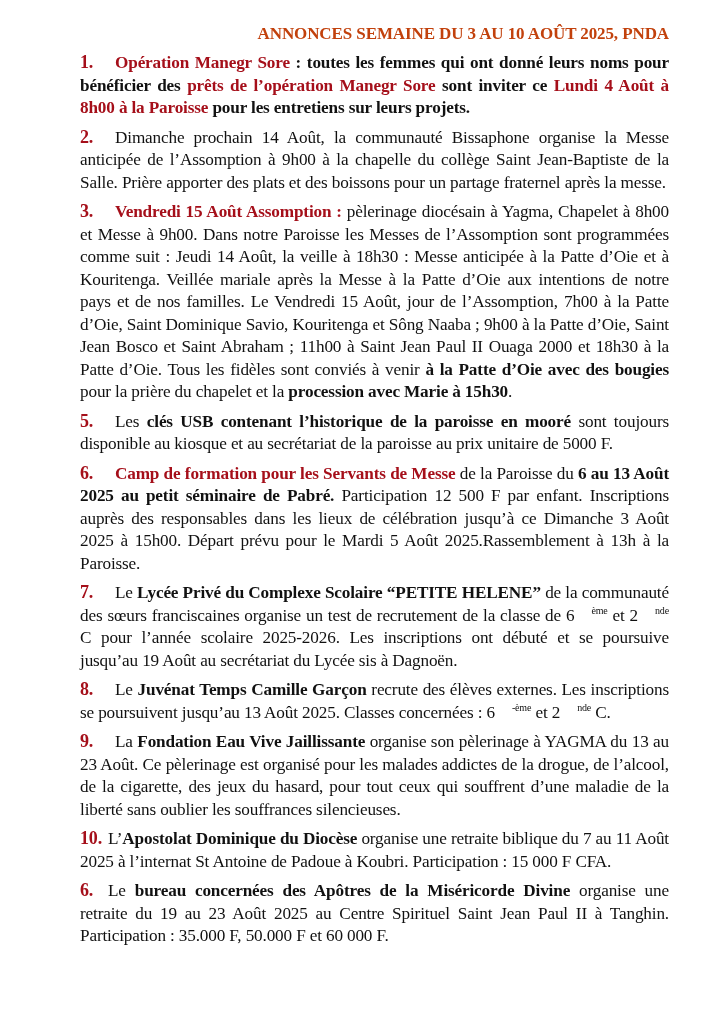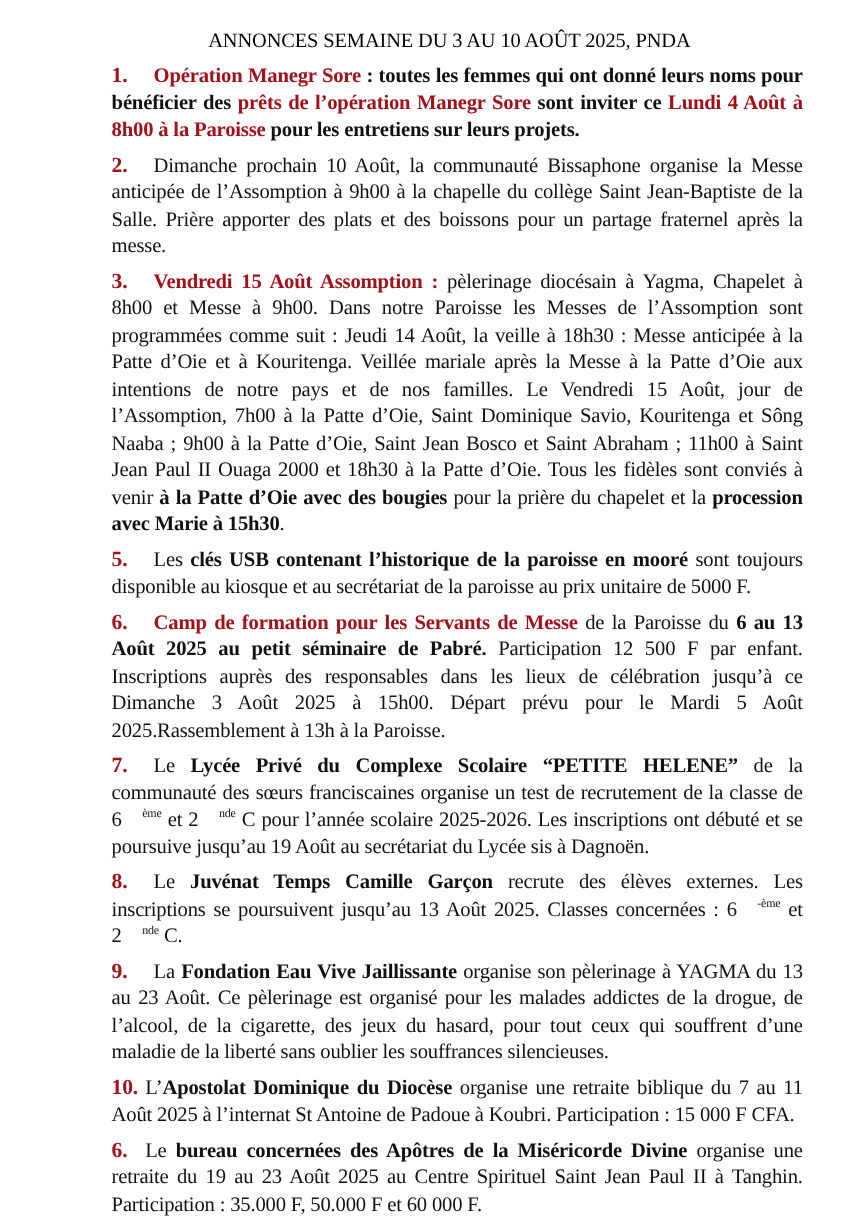--- a/index.html
+++ b/index.html
@@ -3,42 +3,42 @@
 <meta charset="utf-8">
 <style>
   html, body { margin: 0; padding: 0; background: #ffffff; }
   body {
     width: 720px; height: 1018px; overflow: hidden;
     font-family: "Liberation Serif", "DejaVu Serif", serif;
     color: #111111;
   }
   .page { position: relative; width: 720px; height: 1018px; box-sizing: border-box; padding: 24px 51px 0 80px; }
   .title {
-    text-align: center; font-weight: normal; color: #000000;
+    text-align: right; font-weight: bold; color: #c2410c;
     font-size: 17px; margin: 0 0 7px 0; padding-right: 0; letter-spacing: -0.1px;
   }
   .item {
     font-size: 17.2px; line-height: 22.5px; text-align: justify;
-    margin: 0 0 6px 13px; letter-spacing: -0.15px;
+    margin: 0 0 6px 0; letter-spacing: -0.15px;
   }
   .num { color: #a50f1a; font-weight: bold; font-size: 18px; display: inline-block; margin-left: 0; }
   .num.n1 { width: 35px; }
   .num.n10 { width: 28px; }
   .red { color: #a50f1a; font-weight: bold; }
   .b { font-weight: bold; }
   sup { font-size: 10px; line-height: 0; vertical-align: 7px; padding-left: 17px; }
 </style>
 </head>
 <body>
 
 <div class="page">
   <div class="title">ANNONCES SEMAINE DU 3 AU 10 AOÛT 2025, PNDA</div>
   <div id="items">
       <p class="item"><span class="num n1">1.</span><span class="red">Opération Manegr Sore</span><span class="b"> : toutes les femmes qui ont donné leurs noms pour bénéficier des </span><span class="red">prêts de l’opération Manegr Sore</span><span class="b"> sont inviter ce </span><span class="red">Lundi 4 Août à 8h00 à la Paroisse</span><span class="b"> pour les entretiens sur leurs projets.</span></p>
-      <p class="item"><span class="num n1">2.</span><span>Dimanche prochain 10 Août, la communauté Bissaphone organise la Messe anticipée de l’Assomption à 9h00 à la chapelle du collège Saint Jean-Baptiste de la Salle. Prière apporter des plats et des boissons pour un partage fraternel après la messe.</span></p>
+      <p class="item"><span class="num n1">2.</span><span>Dimanche prochain 14 Août, la communauté Bissaphone organise la Messe anticipée de l’Assomption à 9h00 à la chapelle du collège Saint Jean-Baptiste de la Salle. Prière apporter des plats et des boissons pour un partage fraternel après la messe.</span></p>
       <p class="item"><span class="num n1">3.</span><span class="red">Vendredi 15 Août Assomption :</span><span> pèlerinage diocésain à Yagma, Chapelet à 8h00 et Messe à 9h00. Dans notre Paroisse les Messes de l’Assomption sont programmées comme suit : Jeudi 14 Août, la veille à 18h30 : Messe anticipée à la Patte d’Oie et à Kouritenga. Veillée mariale après la Messe à la Patte d’Oie aux intentions de notre pays et de nos familles. Le Vendredi 15 Août, jour de l’Assomption, 7h00 à la Patte d’Oie, Saint Dominique Savio, Kouritenga et Sông Naaba ; 9h00 à la Patte d’Oie, Saint Jean Bosco et Saint Abraham ; 11h00 à Saint Jean Paul II Ouaga 2000 et 18h30 à la Patte d’Oie. Tous les fidèles sont conviés à venir </span><span class="b">à la Patte d’Oie avec des bougies</span><span> pour la prière du chapelet et la </span><span class="b">procession avec Marie à 15h30</span><span>.</span></p>
       <p class="item"><span class="num n1">5.</span><span>Les </span><span class="b">clés USB contenant l’historique de la paroisse en mooré</span><span> sont toujours disponible au kiosque et au secrétariat de la paroisse au prix unitaire de 5000 F.</span></p>
       <p class="item"><span class="num n1">6.</span><span class="red">Camp de formation pour les Servants de Messe</span><span> de la Paroisse du </span><span class="b">6 au 13 Août 2025 au petit séminaire de Pabré.</span><span> Participation 12 500 F par enfant. Inscriptions auprès des responsables dans les lieux de célébration jusqu’à ce Dimanche 3 Août 2025 à 15h00. Départ prévu pour le Mardi 5 Août 2025.Rassemblement à 13h à la Paroisse.</span></p>
       <p class="item"><span class="num n1">7.</span><span>Le </span><span class="b">Lycée Privé du Complexe Scolaire “PETITE HELENE”</span><span> de la communauté des sœurs franciscaines organise un test de recrutement de la classe de 6</span><sup>ème</sup><span> et 2</span><sup>nde</sup><span> C pour l’année scolaire 2025-2026. Les inscriptions ont débuté et se poursuive jusqu’au 19 Août au secrétariat du Lycée sis à Dagnoën.</span></p>
       <p class="item"><span class="num n1">8.</span><span>Le </span><span class="b">Juvénat Temps Camille Garçon</span><span> recrute des élèves externes. Les inscriptions se poursuivent jusqu’au 13 Août 2025. Classes concernées : 6</span><sup>-ème</sup><span> et 2</span><sup>nde</sup><span> C.</span></p>
       <p class="item"><span class="num n1">9.</span><span>La </span><span class="b">Fondation Eau Vive Jaillissante</span><span> organise son pèlerinage à YAGMA du 13 au 23 Août. Ce pèlerinage est organisé pour les malades addictes de la drogue, de l’alcool, de la cigarette, des jeux du hasard, pour tout ceux qui souffrent d’une maladie de la liberté sans oublier les souffrances silencieuses.</span></p>
       <p class="item"><span class="num n10">10.</span><span>L’</span><span class="b">Apostolat Dominique du Diocèse</span><span> organise une retraite biblique du 7 au 11 Août 2025 à l’internat St Antoine de Padoue à Koubri. Participation : 15 000 F CFA.</span></p>
       <p class="item"><span class="num n10">6.</span><span>Le </span><span class="b">bureau concernées des Apôtres de la Miséricorde Divine</span><span> organise une retraite du 19 au 23 Août 2025 au Centre Spirituel Saint Jean Paul II à Tanghin. Participation : 35.000 F, 50.000 F et 60 000 F.</span></p>
     </div>
 </div>

